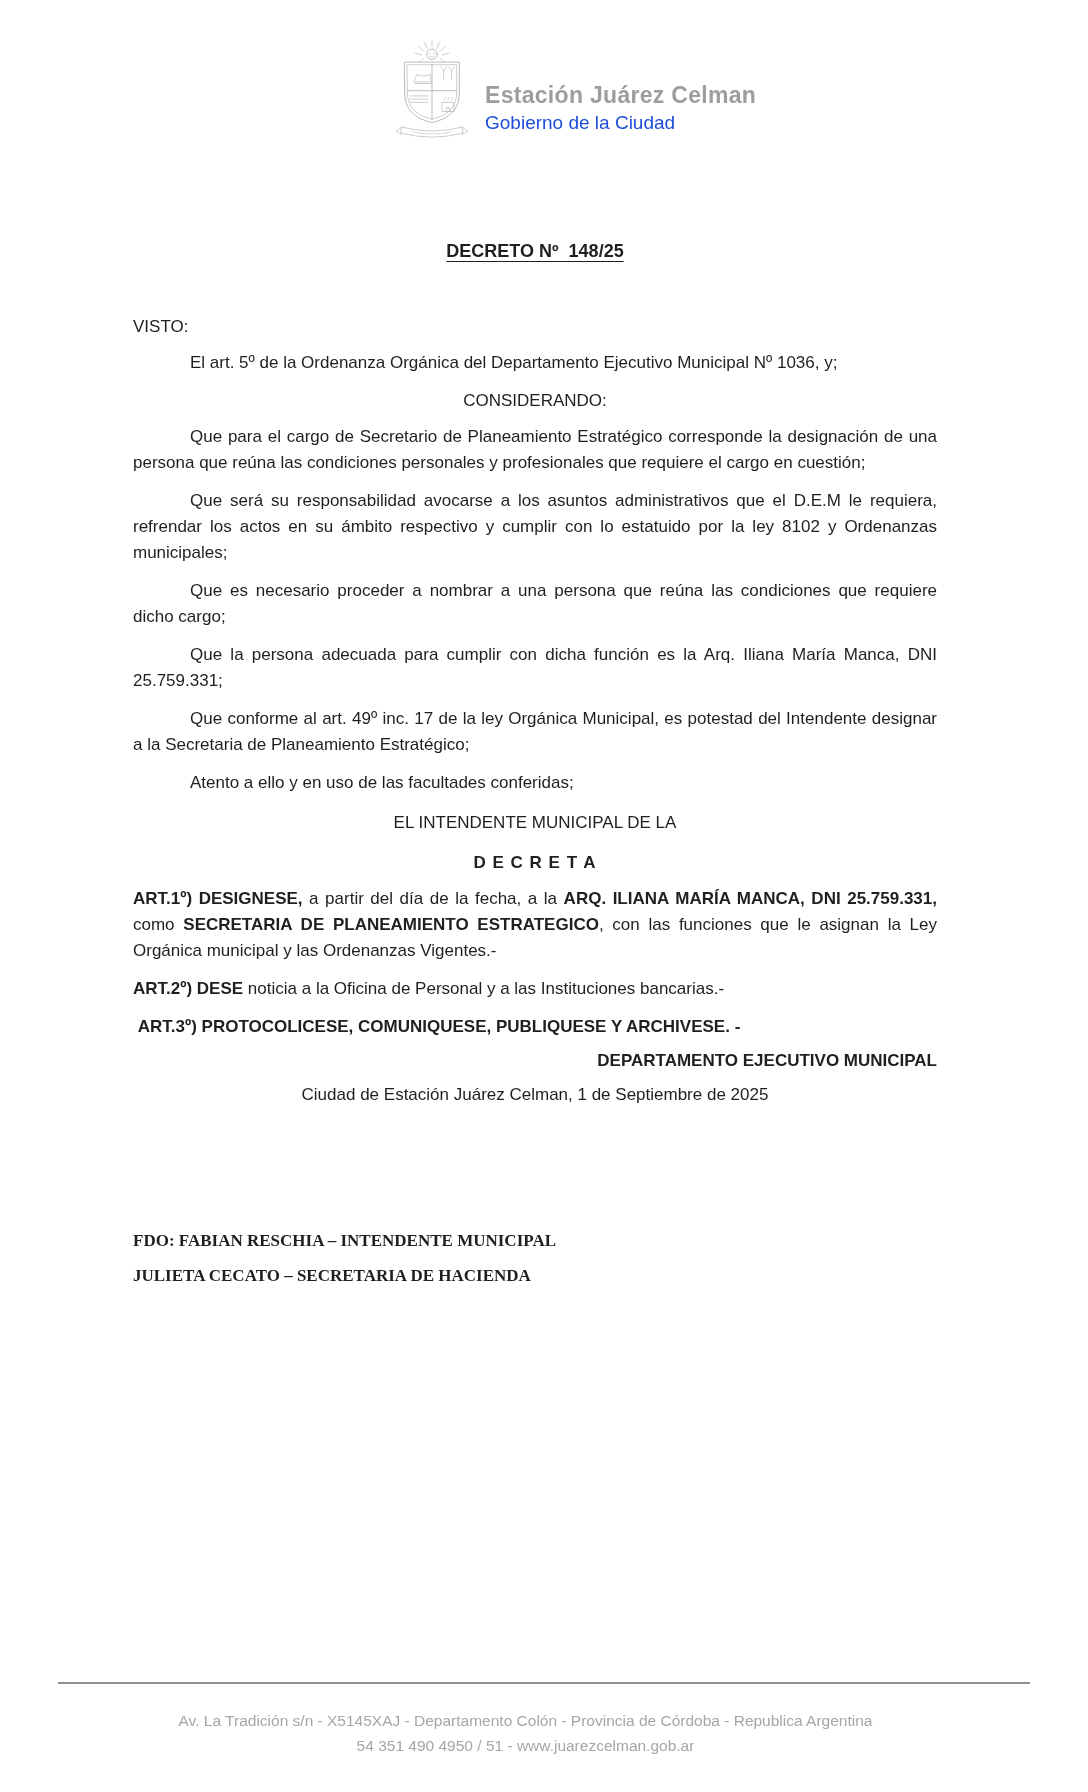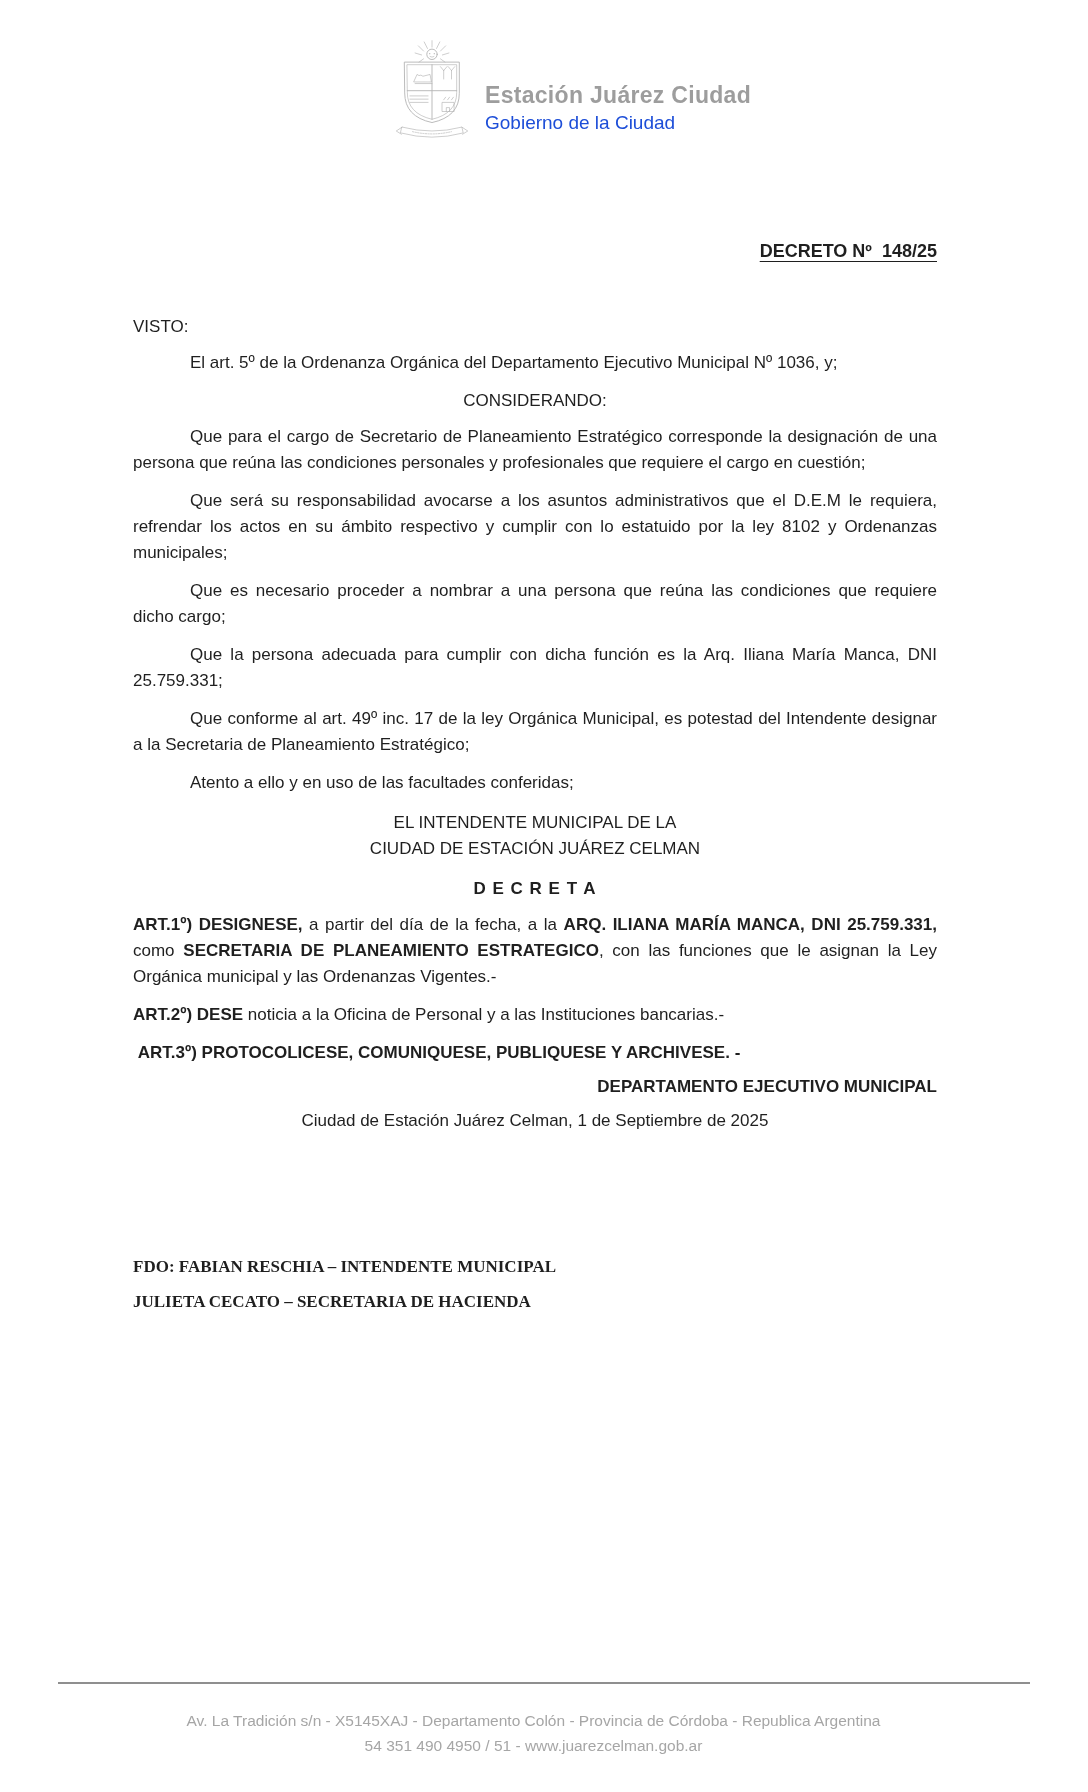--- a/index.html
+++ b/index.html
@@ -28,21 +28,21 @@
     font-size:19px; color:#1d4ed8; margin-top:3px; white-space:nowrap;
   }
 
   
   .content {
     position:absolute; left:133px; top:0; width:804px;
     font-size:17px; line-height:26px;
   }
   .decreto {
     margin-top:238px;
-    text-align:right;
+    text-align:center;
     font-weight:bold; font-size:18px;
     text-decoration:underline;
     text-underline-offset:4px;
     white-space:pre-wrap;
   }
   .h-bold { font-weight:normal; }
   .visto-h { margin-top:50px; }
   .para { text-align:justify; }
   .indent { text-indent:57px; }
   .p-visto { margin-top:10px; }
@@ -63,21 +63,21 @@
   .sig { font-weight:bold;font-family:Liberation Serif, serif; }
   .sig + .sig { margin-top:9px; }
   b { font-weight:bold; }
 
   
   .footer-rule {
     position:absolute; top:1682px; left:58px; width:972px; height:2px;
     background:#8f8f8f;
   }
   .footer-text {
-    position:absolute; top:1708px; left:12px; width:1043px;
+    position:absolute; top:1708px; left:4px; width:1043px;
     text-align:center; color:#a6a6a6;
     font-size:15.5px; line-height:25px;
   }
   svg .ln { stroke:#b4b4b4; stroke-width:1.4; fill:none; stroke-linecap:round; stroke-linejoin:round; }
   svg .thin { stroke:#b4b4b4; stroke-width:1; fill:none; stroke-linecap:round; }
 </style>
 </head>
 <body>
 
 <div class="page">
@@ -103,21 +103,21 @@
 
         <path class="thin" d="M32,86 h28 M32,91 h28 M32,96 h28"></path>
 
         <path class="thin" d="M82,96 h18 v14 h-18 z M88,110 v-6 h5 v6 M84,92 l3,-4 M90,92 l3,-4 M96,92 l3,-4"></path>
 
         <path class="thin" d="M20,134 Q66,146 112,134 L114,143 Q66,156 18,143 Z M20,134 l-9,6 l8,5 M112,134 l9,6 l-8,5"></path>
         <path class="thin" stroke-dasharray="2,2" d="M36,141 Q66,148 96,141"></path>
       </svg>
     </span>
     <div class="logo-text">
-      <div class="logo-title">Estación Juárez Ciudad</div>
+      <div class="logo-title">Estación Juárez Celman</div>
       <div class="logo-subtitle">Gobierno de la Ciudad</div>
     </div>
   </div>
 
   <div class="content">
 
     <div class="decreto">DECRETO Nº  148/25</div>
 
     <div class="visto-h h-bold">VISTO:</div>
 
@@ -127,21 +127,20 @@
 
     <p class="para indent p-c1">Que para el cargo de Secretario de Planeamiento Estratégico corresponde la designación de una persona que reúna las condiciones personales y profesionales que requiere el cargo en cuestión;</p>
     <p class="para indent p-gap">Que será su responsabilidad avocarse a los asuntos administrativos que el D.E.M le requiera, refrendar los actos en su ámbito respectivo y cumplir con lo estatuido por la ley 8102 y Ordenanzas municipales;</p>
     <p class="para indent p-gap">Que es necesario proceder a nombrar a una persona que reúna las condiciones que requiere dicho cargo;</p>
     <p class="para indent p-gap">Que la persona adecuada para cumplir con dicha función es la Arq. Iliana María Manca, DNI 25.759.331;</p>
     <p class="para indent p-gap">Que conforme al art. 49º inc. 17 de la ley Orgánica Municipal, es potestad del Intendente designar a la Secretaria de Planeamiento Estratégico;</p>
     <p class="para indent p-gap">Atento a ello y en uso de las facultades conferidas;</p>
 
     <div class="center-block">
       <div class="center-line">EL INTENDENTE MUNICIPAL DE LA</div>
-      <div class="center-line">CIUDAD DE ESTACIÓN JUÁREZ CELMAN</div>
     </div>
 
     <div class="decreta">D E C R E T A</div>
 
     <p class="para p-art1"><b>ART.1º) DESIGNESE,</b><span> a partir del día de la fecha, a la </span><b>ARQ. ILIANA MARÍA MANCA, DNI 25.759.331,</b><span> como </span><b>SECRETARIA DE PLANEAMIENTO ESTRATEGICO</b><span>, con las funciones que le asignan la Ley Orgánica municipal y las Ordenanzas Vigentes.-</span></p>
 
     <p class="para p-gap"><b>ART.2º) DESE</b><span> noticia a la Oficina de Personal y a las Instituciones bancarias.-</span></p>
 
     <p class="p-gap art3"> ART.3º) PROTOCOLICESE, COMUNIQUESE, PUBLIQUESE Y ARCHIVESE. -</p>
 

